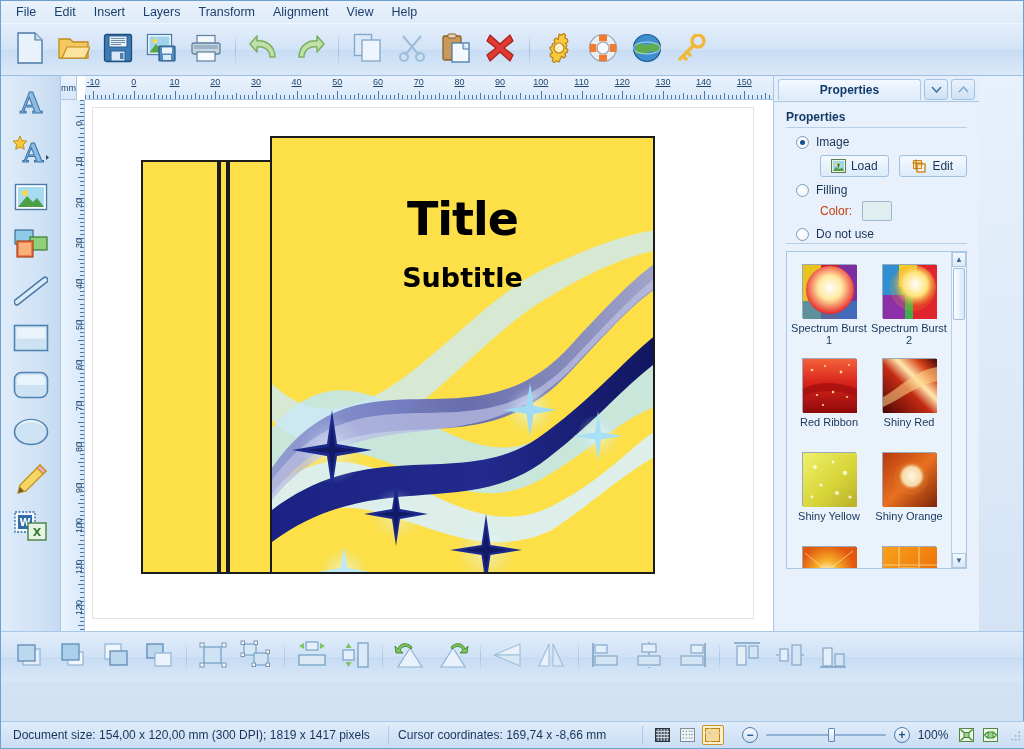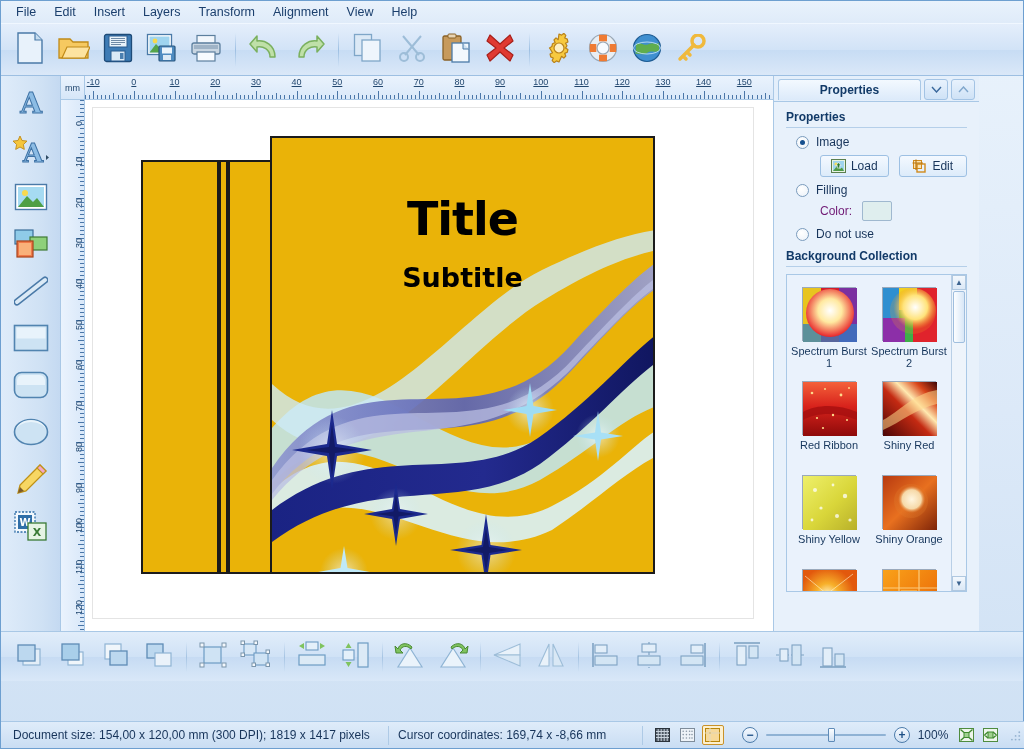--- a/index.html
+++ b/index.html
@@ -49,39 +49,39 @@
   .ltools { width:60px; padding:6px 0 0 0; display:flex; flex-direction:column;
     align-items:center; gap:3px;
     background:linear-gradient(90deg,#dfecfa,#cfe1f4 70%,#c4d9f1);
     border-right:1px solid #a9c8e6; }
   .ltbtn { width:46px;height:44px; display:flex;align-items:center;justify-content:center;
     border-radius:3px;}
 
   
   .canvas-area { position:relative; width:713px; background:#fff;
     border-right:1px solid #a9c8e6; }
-  .ruler-corner { position:absolute; left:0; top:0; width:24px; height:24px;
+  .ruler-corner { position:absolute; left:0; top:0; width:16px; height:24px;
     background:linear-gradient(180deg,#eaf3fd,#d6e6f8); border-right:1px solid #a9c8e6;
     border-bottom:1px solid #a9c8e6; font-size:9px; color:#23486f;
     display:flex; align-items:center; justify-content:center; }
   .ruler-h { position:absolute; left:24px; top:0; right:0; height:24px;
     background:linear-gradient(180deg,#eaf3fd,#d9e8f9);
     border-bottom:1px solid #a9c8e6; overflow:hidden;}
   .ruler-v { position:absolute; left:0; top:24px; bottom:0; width:24px;
     background:linear-gradient(90deg,#eaf3fd,#d9e8f9);
     border-right:1px solid #a9c8e6; overflow:hidden;}
   .rtick { position:absolute; background:#4a76a8; }
   .rlab { position:absolute; font-size:9px; color:#23486f;text-decoration:underline; }
   .rlab-v { position:absolute; font-size:9px; color:#23486f;
     transform:rotate(-90deg); transform-origin:left top; white-space:nowrap; }
   .sheet { position:absolute; left:24px; top:24px; right:0; bottom:0;
     background:#fff; overflow:hidden; }
   .page { position:absolute; left:8px; top:8px; width:660px; height:510px;
     background:#fff; box-shadow:0 0 0 1px #e4e4e4; }
-  .cdborder { position:absolute; border:2px solid #1b1b1b; background:#eab308; }
+  .cdborder { position:absolute; border:2px solid #1b1b1b; background:#fde047; }
 
   
   .artwork { position:absolute; inset:0; overflow:hidden; }
   .art-title { position:absolute; width:100%; text-align:center; color:#000;
     font-weight:bold; font-family:"DejaVu Sans", sans-serif; }
 
   
   .props { width:205px; display:flex; flex-direction:column;
     background:linear-gradient(180deg,#e4effb,#dbe9f8); }
   .props-head { height:25px; display:flex; align-items:center; gap:3px;
@@ -97,21 +97,21 @@
     padding:8px 12px; }
   .grp-title { font-weight:bold; font-size:12px; color:#123a68; margin-bottom:3px; }
   .grp-rule { height:1px; background:#b5cfe9; margin-bottom:7px; }
   .radio-row { display:flex; align-items:center; gap:7px; margin:6px 0 2px 10px; }
   .radio { width:13px;height:13px;border-radius:50%;
     background:radial-gradient(circle at 40% 35%,#fff,#eaf1f8);
     border:1px solid #7b9cbd; position:relative; }
   .radio.on::after { content:""; position:absolute; inset:3px; border-radius:50%;
     background:#16508f; }
   .radio-lbl { font-size:12px; color:#17345a; }
-  .radio-lbl.dim { color:#701a75; }
+  .radio-lbl.dim { color:#c2410c; }
   .btn-row { display:flex; gap:10px; margin:6px 0 6px 34px; }
   .pbtn { flex:1; height:22px; display:flex; align-items:center; justify-content:center;
     gap:5px; font-size:12px; color:#17345a;
     background:linear-gradient(180deg,#f4f9ff,#dcebfa);
     border:1px solid #9dc0e3; border-radius:3px; }
   .color-row { display:flex; align-items:center; gap:10px; margin:4px 0 4px 34px; }
   .color-sw { width:30px;height:20px; background:#dfeeee;
     border:1px solid #9fb8cf; border-radius:2px; }
   .coll-box { margin-top:4px; height:318px; background:#eaf2fc;
     border:1px solid #a9c8e6; display:flex; }
@@ -837,21 +837,20 @@
         <div class="color-row">
           <div class="radio-lbl dim">Color:</div>
           <div class="color-sw"></div>
         </div>
 
         <div class="radio-row">
           <div class="radio"></div>
           <div class="radio-lbl">Do not use</div>
         </div>
 
-        <div class="grp-title" style="margin-top:8px;">Background Collection</div>
         <div class="grp-rule"></div>
 
         <div class="coll-box">
           <div class="coll-grid" id="collgrid">
               <div class="coll-cell">
                 <div class="coll-thumb"><svg width="54" height="54" viewBox="0 0 54 54">
                     <defs>
                       <radialGradient id="t1" cx="50%" cy="45%" r="55%">
                         <stop offset="0%" stop-color="#fff"></stop>
                         <stop offset="45%" stop-color="#ffe9a0"></stop>

